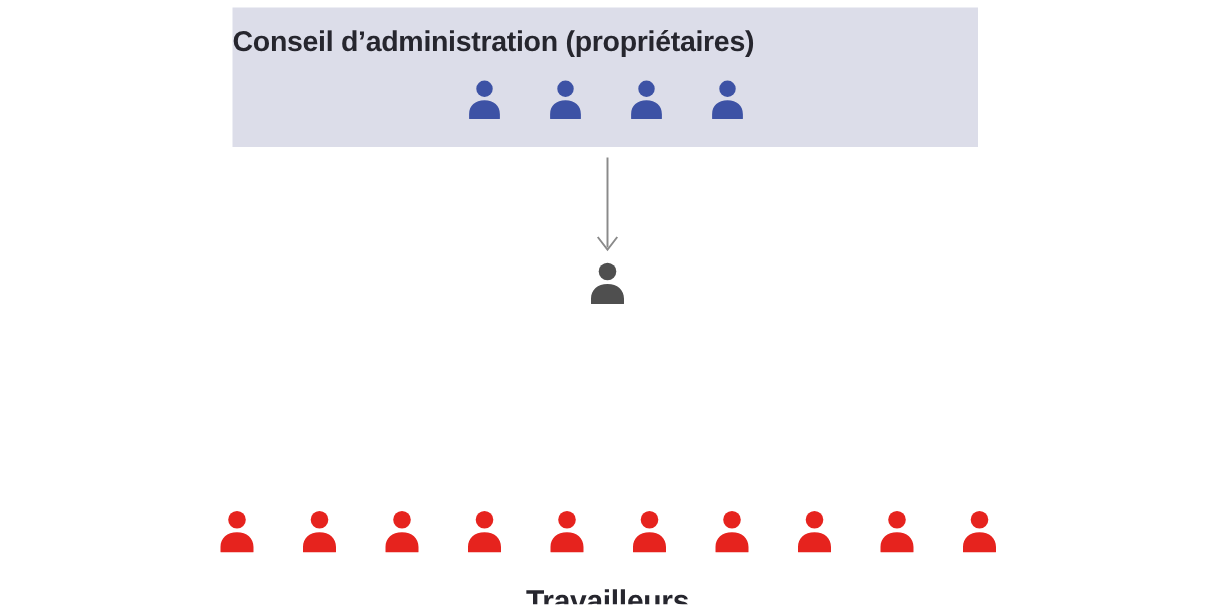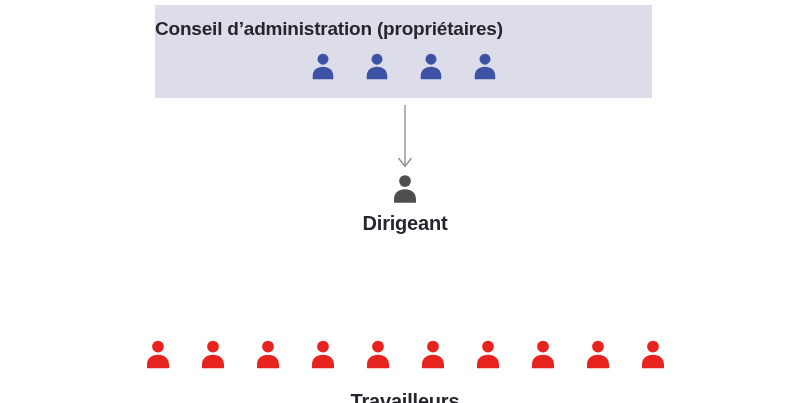--- a/index.html
+++ b/index.html
@@ -111,21 +111,20 @@
     <path d="M3.5 55 L10 63.5 L16.5 55" stroke="var(--arrow, #8a8a8a)" stroke-width="1.3" fill="none"></path>
   </svg>
 
   <div class="manager-group">
     <span class="person">
       <svg viewBox="0 0 24 26" fill="currentColor" aria-hidden="true">
         <circle cx="12" cy="5" r="4.7"></circle>
         <path d="M12 11.6c-5.3 0-8.8 3.1-8.8 7.9V22c0 0.2 0.1 0.3 0.3 0.3h17c0.2 0 0.3-0.1 0.3-0.3v-2.5c0-4.8-3.5-7.9-8.8-7.9z"></path>
       </svg>
     </span>
-    <div class="manager-label">Dirigeant</div>
   </div>
 
   <div class="workers-group">
     <div class="icon-row workers-row">
       <span class="person">
         <svg viewBox="0 0 24 26" fill="currentColor" aria-hidden="true">
           <circle cx="12" cy="5" r="4.7"></circle>
           <path d="M12 11.6c-5.3 0-8.8 3.1-8.8 7.9V22c0 0.2 0.1 0.3 0.3 0.3h17c0.2 0 0.3-0.1 0.3-0.3v-2.5c0-4.8-3.5-7.9-8.8-7.9z"></path>
         </svg>
       </span>

